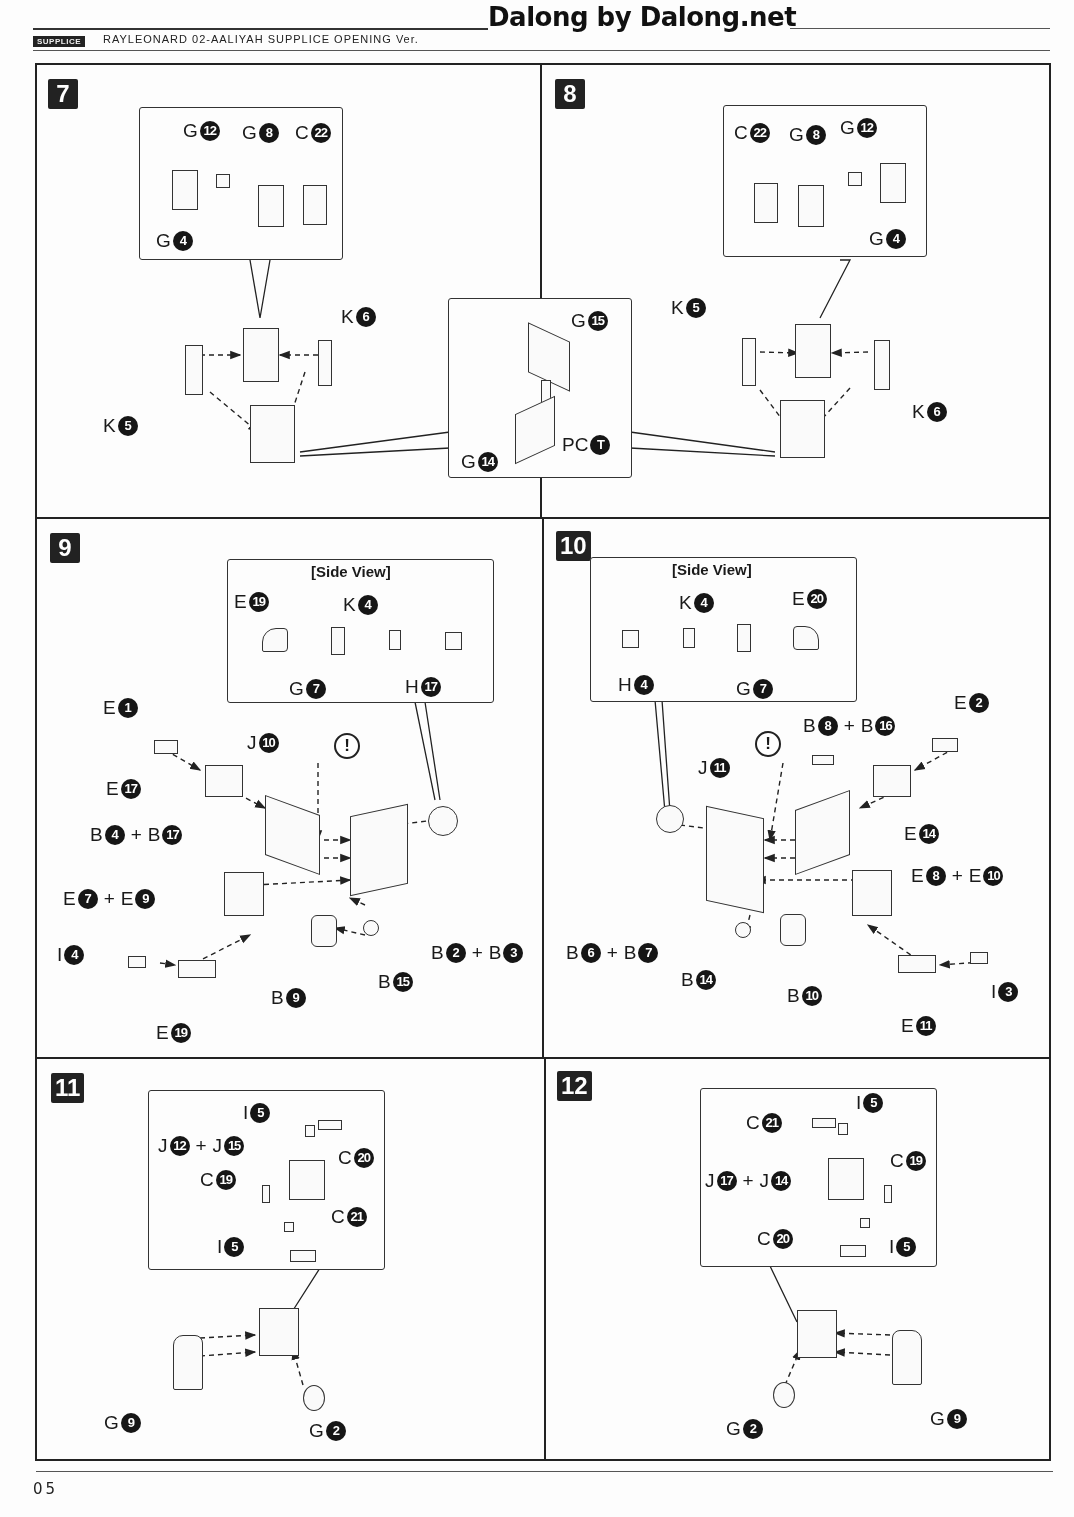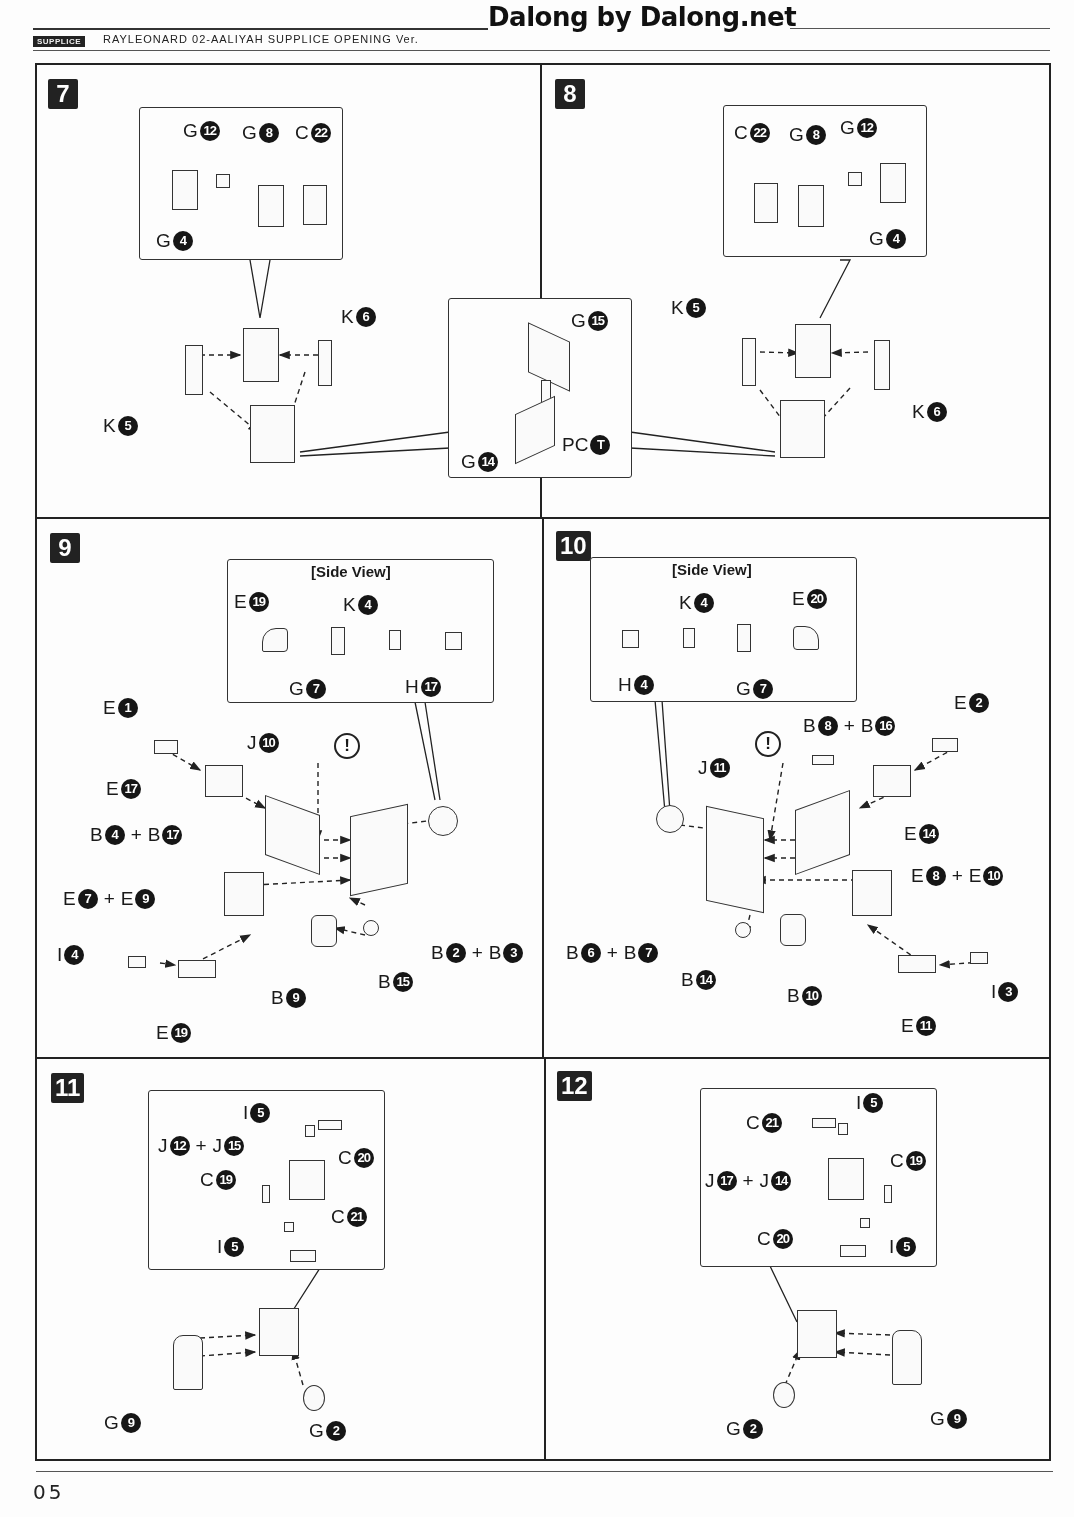--- a/index.html
+++ b/index.html
@@ -14,21 +14,21 @@
   .vdiv{position:absolute;width:0;border-left:2px solid #222;}
   .hdiv{position:absolute;height:0;border-top:2px solid #222;}
   .step-num{position:absolute;background:#222;color:#fff;font-weight:bold;font-size:24px;line-height:30px;text-align:center;border-radius:2px;padding:0 4px;min-width:22px;}
   .inset{position:absolute;border:1.5px solid #333;border-radius:3px;background:#fdfdfd;box-sizing:border-box;}
   .lbl{position:absolute;font-size:19px;white-space:nowrap;display:flex;align-items:center;gap:2px;color:#1a1a1a;}
   .lbl .n{display:inline-block;background:#161616;color:#fff;border-radius:50%;width:20px;height:20px;line-height:20px;text-align:center;font-size:13px;font-weight:bold;letter-spacing:-1px;}
   .lbl .plus{margin:0 4px;}
   .sideview{position:absolute;font-weight:bold;font-size:15px;}
   .warn{position:absolute;width:22px;height:22px;border:2px solid #222;border-radius:50%;text-align:center;font-weight:bold;font-size:17px;line-height:22px;background:#fff;}
   .part{position:absolute;background:#fafafa;border:1.5px solid #333;box-sizing:border-box;}
-  .page-num{left:33px;top:1480px;font-size:20px;letter-spacing:3px;font-family:"DejaVu Sans",sans-serif;color:#222;}
+  .page-num{left:33px;top:1480px;font-size:15px;letter-spacing:3px;font-family:"DejaVu Sans",sans-serif;color:#222;}
   svg.lines{position:absolute;left:0;top:0;overflow:visible;pointer-events:none;}
 </style>
 </head>
 <body>
 
 <div class="abs watermark">Dalong by Dalong.net</div>
 <div class="hline" style="left:33px;top:28px;width:455px;"></div>
 <div class="hline thin" style="left:790px;top:28px;width:260px;"></div>
 <div class="abs assemble-badge">SUPPLICE</div>
 <div class="abs manual-title">RAYLEONARD 02-AALIYAH SUPPLICE OPENING Ver.</div>

